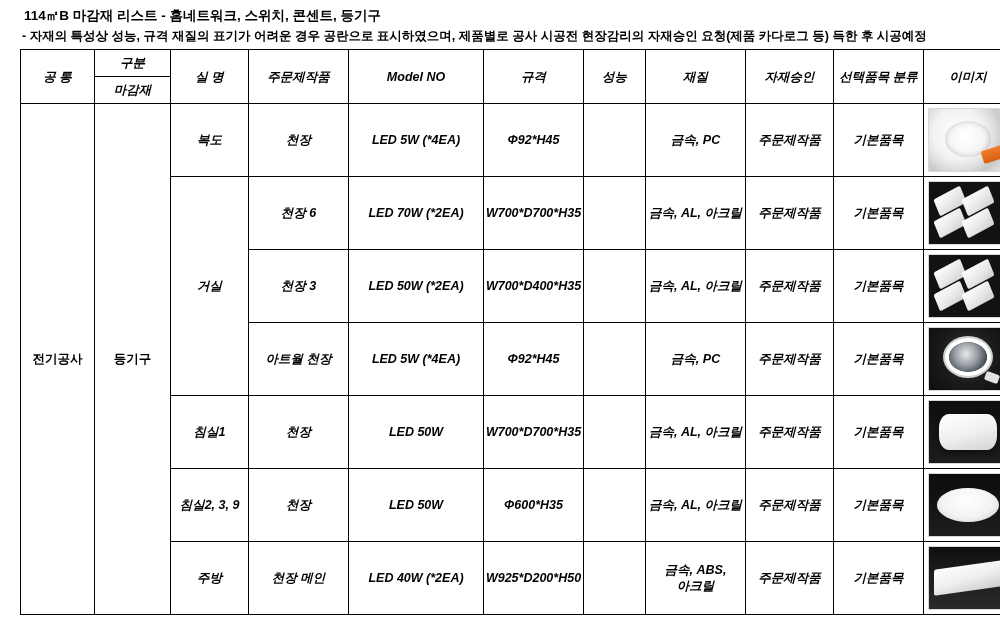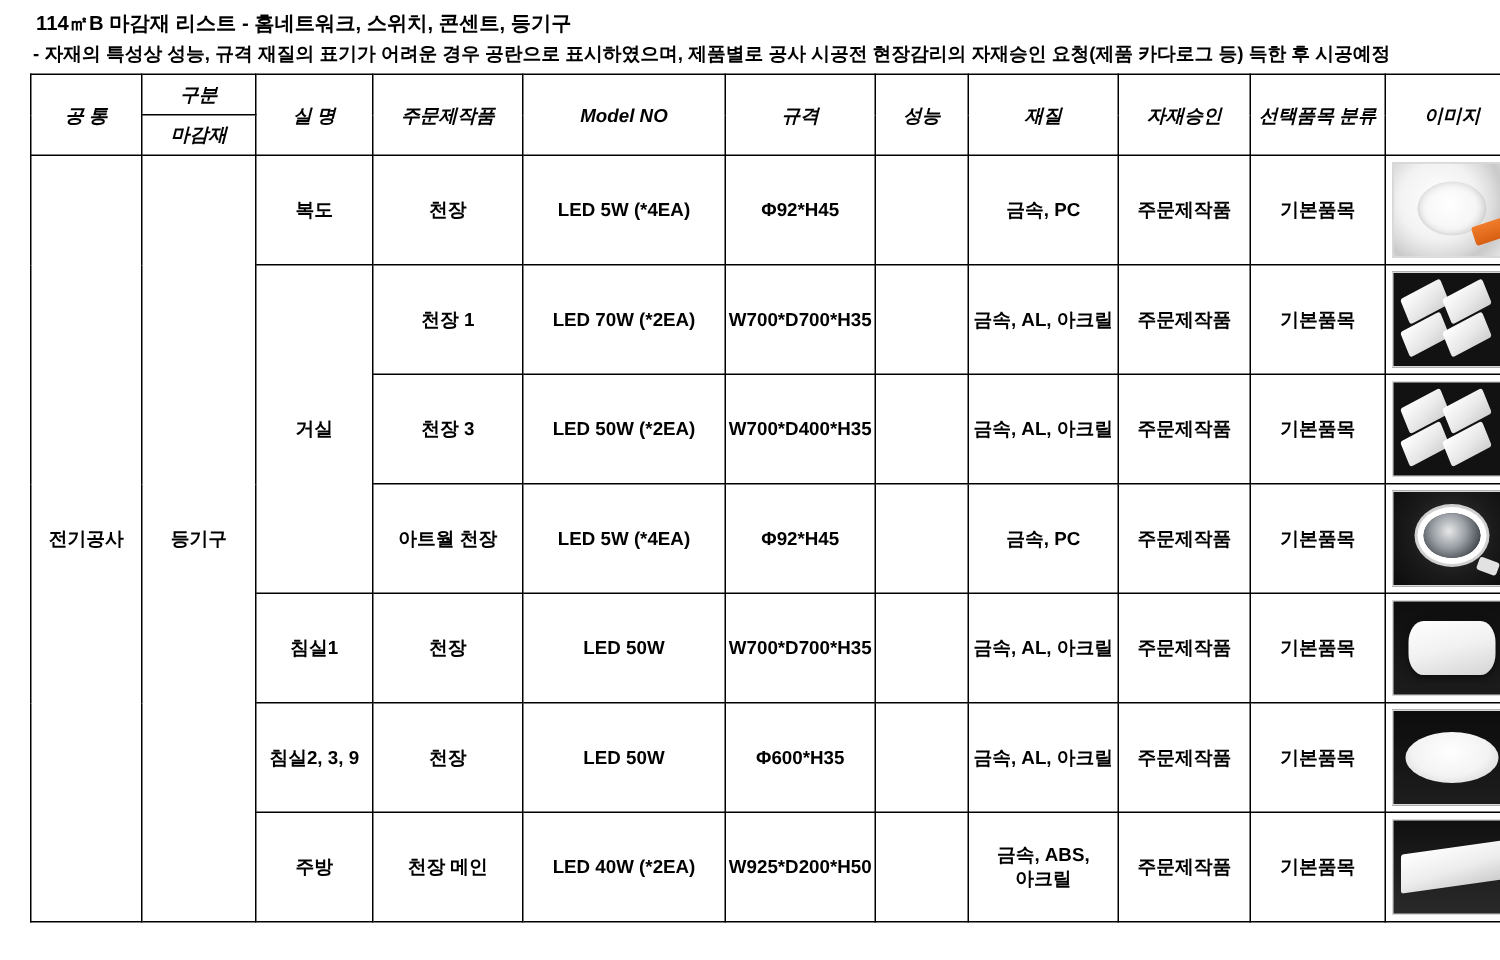--- a/index.html
+++ b/index.html
@@ -52,21 +52,21 @@
     line-height: 16px;
     word-break: keep-all;
   }
   .hdr-row td {
     height: 22px;
     font-style: italic;
   }
   .hdr-main {
     font-size: 13px;
   }
-  .cell-pad { padding: 6px 2px; }
+  .cell-pad { padding: 6px 2px; font-style: italic; }
   .vert-main { font-size: 13px; }
   .img-cell {
     padding: 3px 2px;
     height: 68px;
   }
   .thumb {
     width: 78px;
     height: 62px;
     margin: 0 auto;
     border: 1px solid #d8d8d8;
@@ -218,21 +218,21 @@
         <td class="cell-pad">금속, PC</td>
         <td class="cell-pad">주문제작품</td>
         <td class="cell-pad">기본품목</td>
         <td class="img-cell">
           <div class="thumb t-downlight"></div>
         </td>
       </tr>
 
       <tr>
         <td rowspan="3" class="cell-pad">거실</td>
-        <td class="cell-pad">천장 1</td>
+        <td class="cell-pad">천장 6</td>
         <td class="cell-pad">LED 70W (*2EA)</td>
         <td class="cell-pad">W700*D700*H35</td>
         <td class="cell-pad"></td>
         <td class="cell-pad">금속, AL, 아크릴</td>
         <td class="cell-pad">주문제작품</td>
         <td class="cell-pad">기본품목</td>
         <td class="img-cell">
           <div class="thumb t-panel4">
             <span class="sq s1"></span>
               <span class="sq s2"></span>

